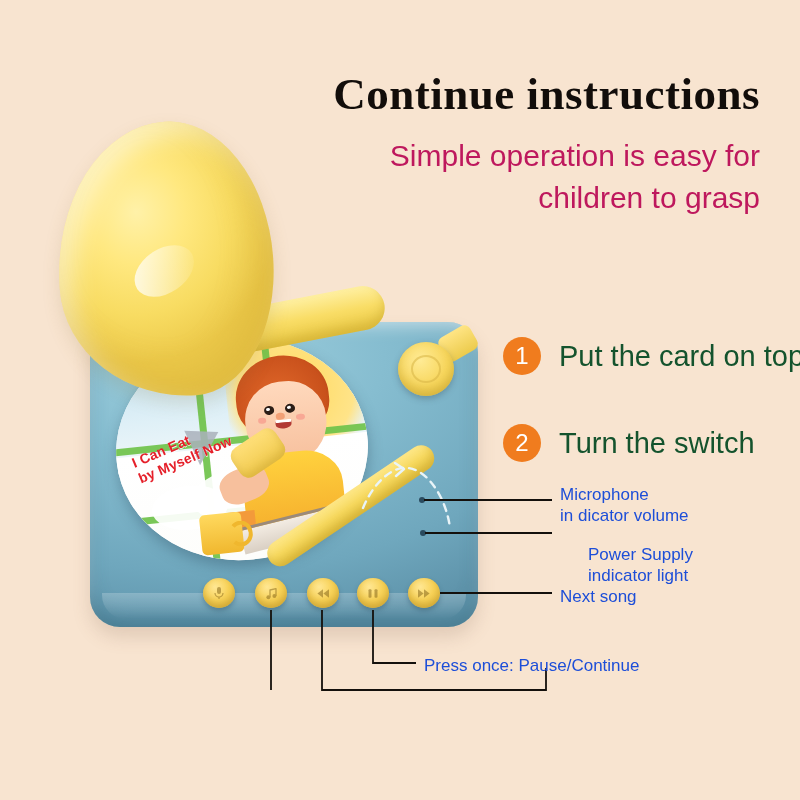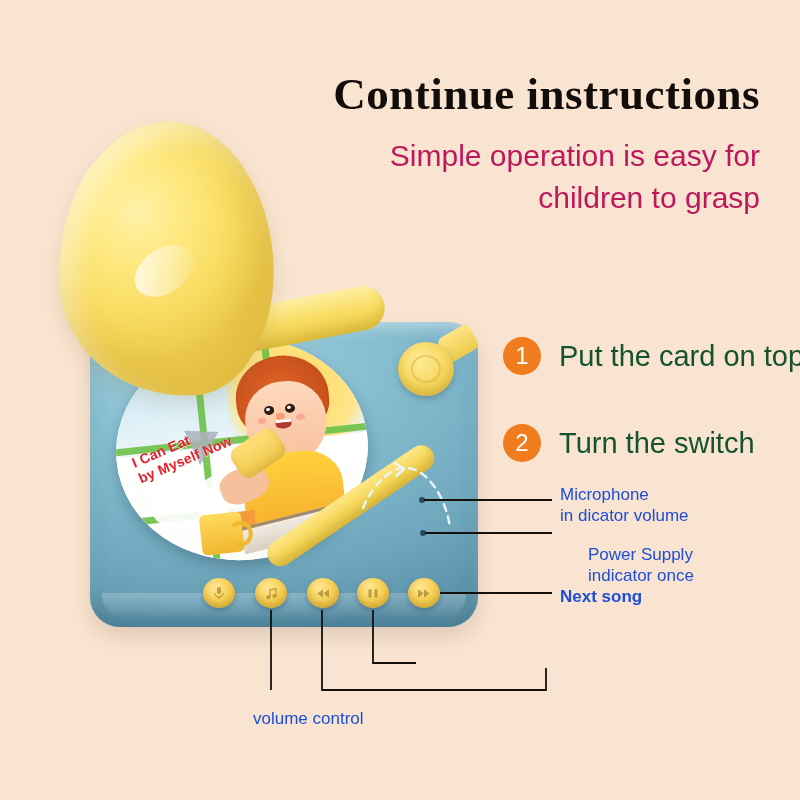--- a/index.html
+++ b/index.html
@@ -74,21 +74,21 @@
   
   .callout {
     position: absolute;
     font-size: 17px;
     line-height: 21px;
     color: #1d4ed8;
     white-space: nowrap;
   }
   #callout-mic   { left: 560px; top: 484px; }
   #callout-power { left: 560px; top: 544px; margin-left: 28px; }
-  #callout-next  { left: 560px; top: 586px; font-weight: bold; }
+  #callout-next  { left: 560px; top: 586px; }
   #callout-pause { left: 424px; top: 655px; font-size: 17px; }
   #callout-volume{ left: 253px; top: 708px; line-height: 22px; }
 
   
   #leaders {
     position: absolute;
     left: 0; top: 0;
     width: 800px; height: 800px;
     pointer-events: none;
   }
@@ -551,25 +551,27 @@
     <div class="step-label">Turn the switch</div>
   </div>
 
   <div class="callout" id="callout-mic">
     <div>Microphone</div>
     <div>in dicator volume</div>
   </div>
 
   <div class="callout" id="callout-power">
     <div>Power Supply</div>
-    <div>indicator once</div>
+    <div>indicator light</div>
   </div>
 
   <div class="callout" id="callout-next">
     <div>Next song</div>
   </div>
 
+  <div class="callout" id="callout-pause">
+    <div>Press once: Pause/Continue</div>
+  </div>
 
   <div class="callout" id="callout-volume">
-    <div>volume control</div>
   </div>
 
 </div>
 
 </body></html>

